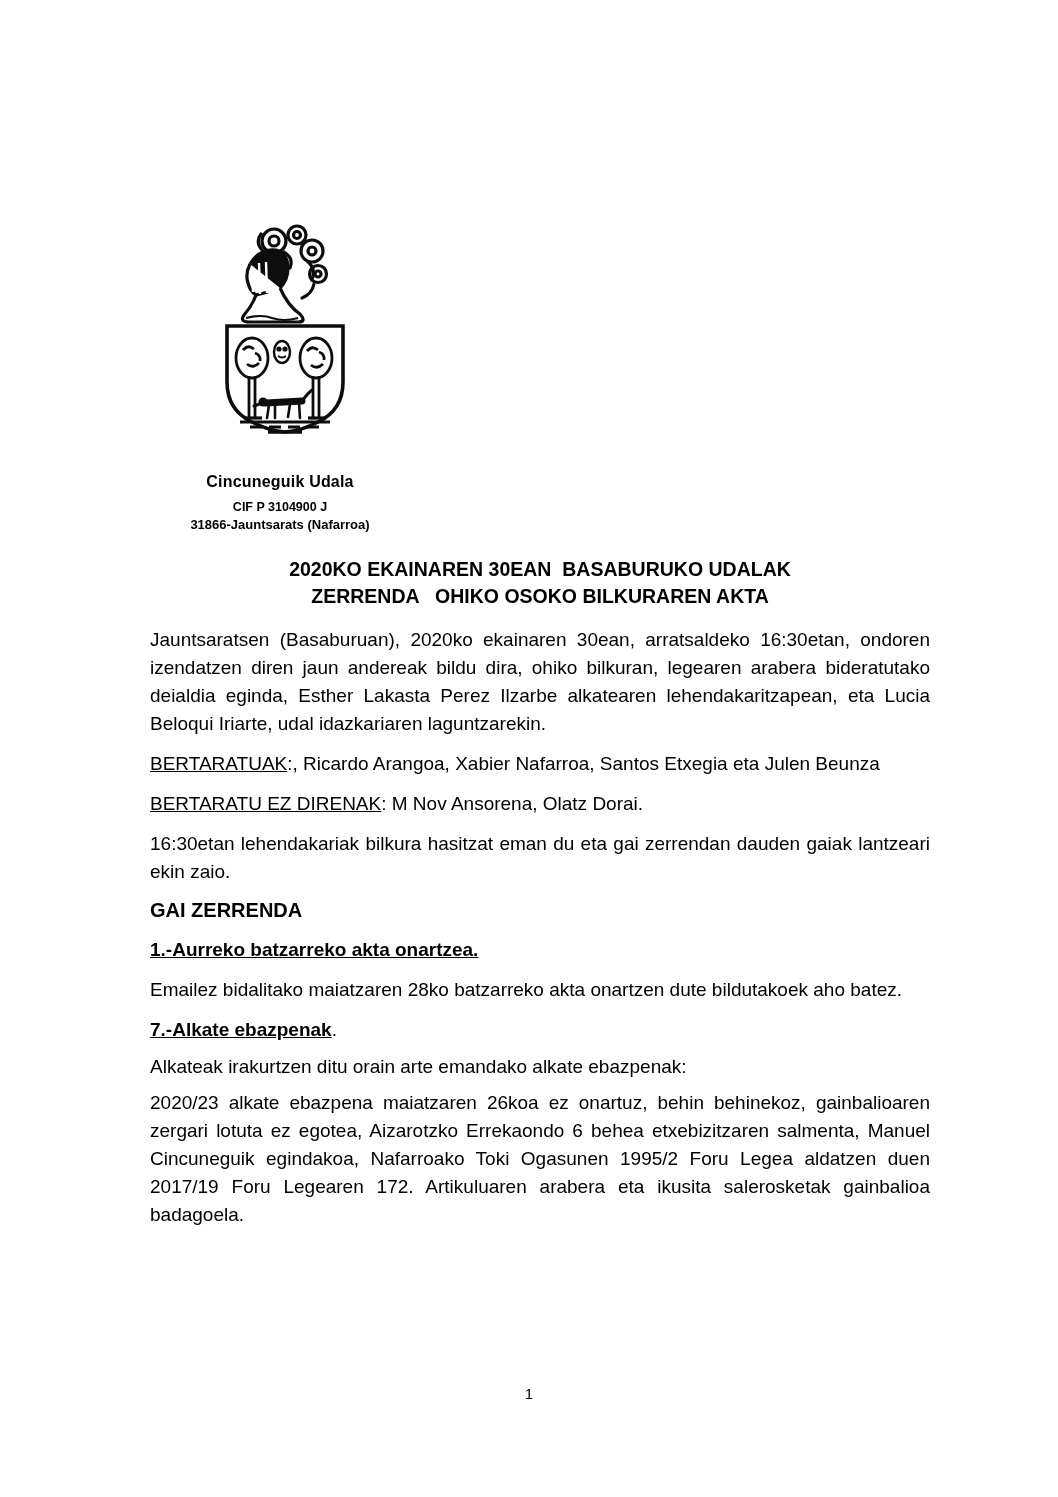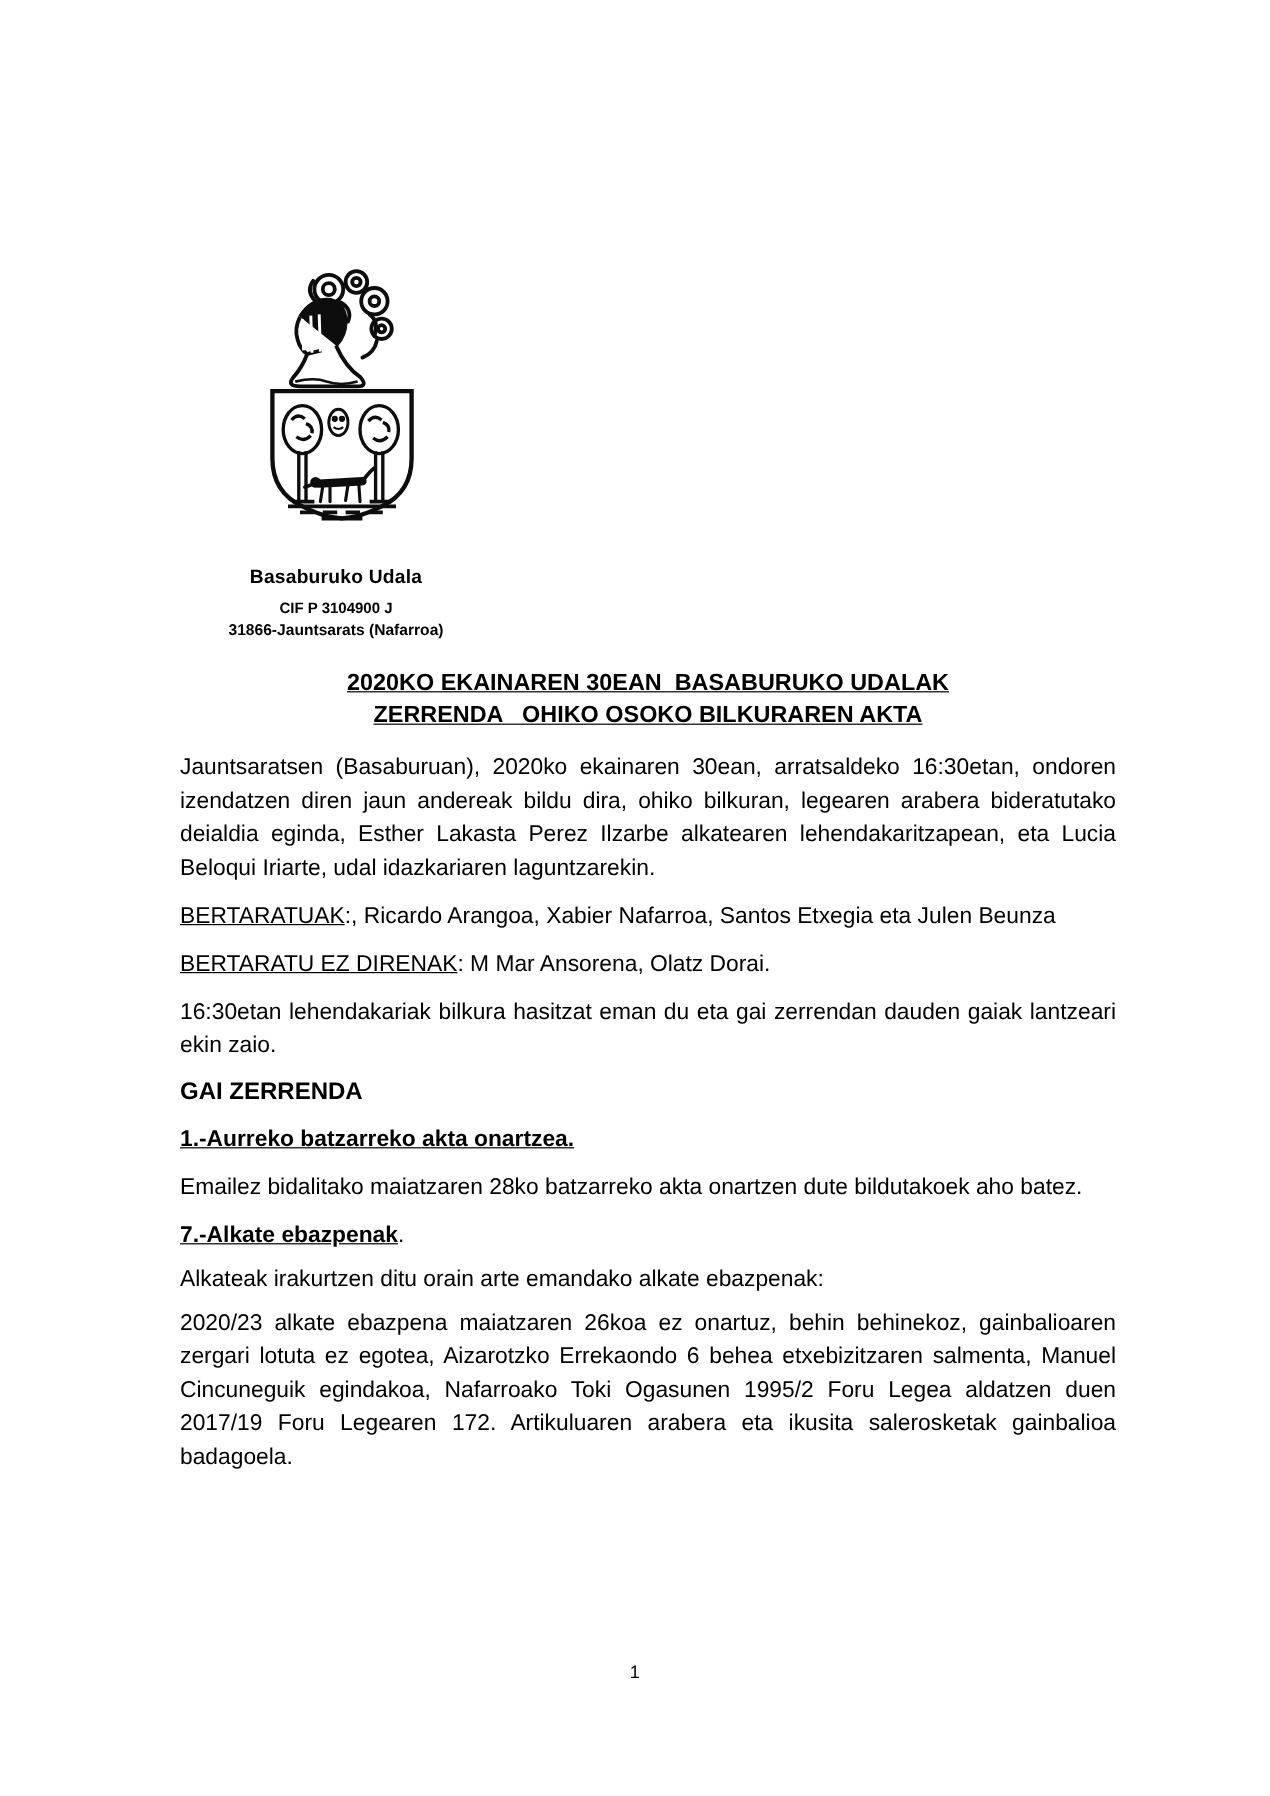--- a/index.html
+++ b/index.html
@@ -40,21 +40,21 @@
     line-height: 28px;
     text-align: justify;
   }
   .doc-title {
     text-align: center;
     font-weight: bold;
     font-size: 19.5px;
     line-height: 27px;
     margin: 0 0 16px 0;
   }
-  .doc-title .tline { text-decoration: underline; white-space: pre; }
+  .doc-title .tline { white-space: pre; }
   .content p { margin: 0 0 12px 0; }
   p.session     { margin-bottom: 10px; }
   p.item2-head  { margin-bottom: 9px; }
   p.item2-intro { margin-bottom: 8px; }
   p.item2-body  { margin-bottom: 15px; }
   .u    { text-decoration: underline; }
   p.agenda-head { font-weight: bold; font-size: 20px; text-align: left; }
   p.item-head   { text-align: left; }
   p.item-head .head-main { font-weight: bold; text-decoration: underline; }
   .pagenum {
@@ -139,37 +139,37 @@
 
       <g stroke="#0d0d0d">
         <path d="M18,200 H108" stroke-width="3"></path>
         <path d="M28,205 H98" stroke-width="3" stroke-dasharray="12 7"></path>
         <path d="M46,210 H80" stroke-width="3.6"></path>
       </g>
     </svg>
   </div>
 
   <div class="letterhead">
-    <div class="org">Basaburuko Udala</div>
+    <div class="org">Cincuneguik Udala</div>
     <div class="cif">CIF P 3104900 J</div>
     <div class="addr">31866-Jauntsarats (Nafarroa)</div>
   </div>
 
   <div class="content">
 
     <div class="doc-title">
       <div><span class="tline">2020KO EKAINAREN 30EAN  BASABURUKO UDALAK</span></div>
       <div><span class="tline">ZERRENDA   OHIKO OSOKO BILKURAREN AKTA</span></div>
     </div>
 
     <p>Jauntsaratsen (Basaburuan), 2020ko ekainaren 30ean,  arratsaldeko  16:30etan, ondoren izendatzen diren jaun andereak bildu dira, ohiko bilkuran, legearen arabera bideratutako deialdia eginda, Esther Lakasta Perez Ilzarbe alkatearen lehendakaritzapean, eta Lucia Beloqui Iriarte, udal idazkariaren laguntzarekin.</p>
 
     <p><span class="u">BERTARATUAK</span><span>:, Ricardo Arangoa, Xabier Nafarroa, Santos Etxegia eta Julen Beunza</span></p>
 
-    <p><span class="u">BERTARATU EZ DIRENAK</span><span>: M Mar Ansorena, Olatz Dorai.</span></p>
+    <p><span class="u">BERTARATU EZ DIRENAK</span><span>: M Nov Ansorena, Olatz Dorai.</span></p>
 
     <p class="session">16:30etan  lehendakariak bilkura hasitzat eman du eta gai zerrendan dauden gaiak lantzeari ekin zaio.</p>
 
     <p class="agenda-head">GAI ZERRENDA</p>
 
     <p class="item-head"><span class="head-main">1.-Aurreko batzarreko akta onartzea.</span></p>
 
     <p>Emailez bidalitako maiatzaren 28ko  batzarreko akta onartzen dute bildutakoek aho batez.</p>
 
     <p class="item-head item2-head"><span class="head-main">7.-Alkate ebazpenak</span><span>.</span></p>

